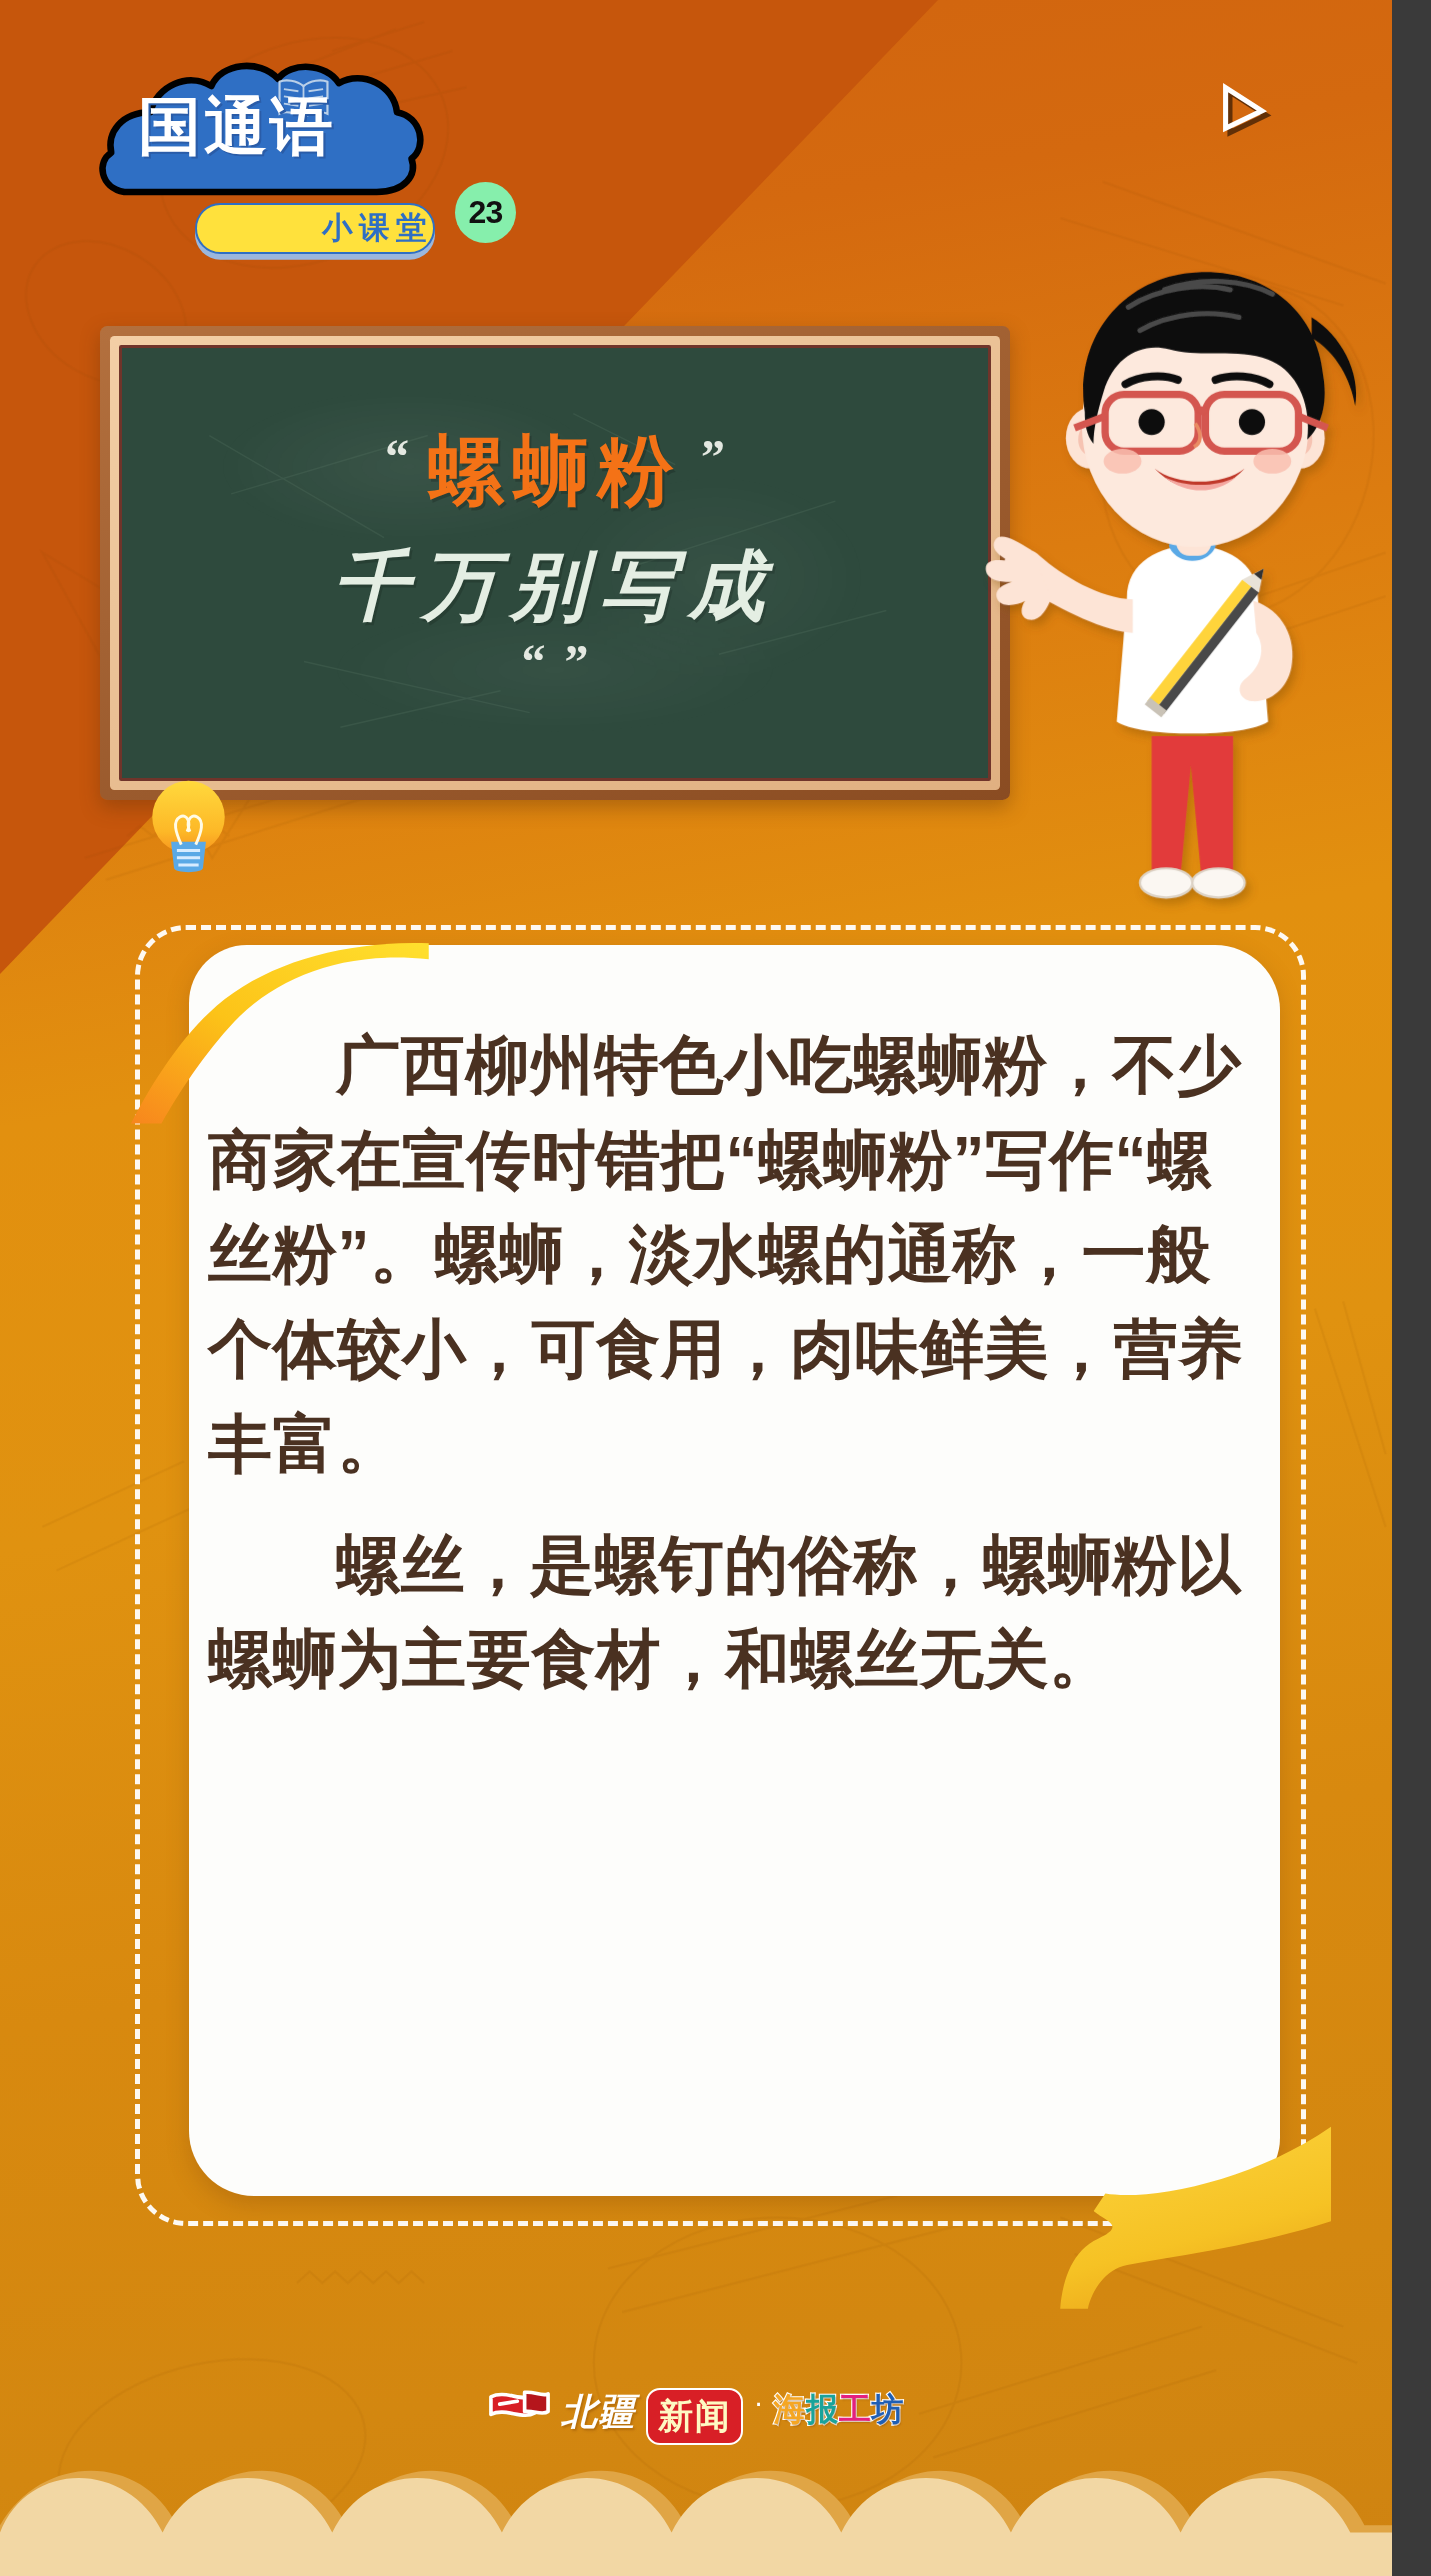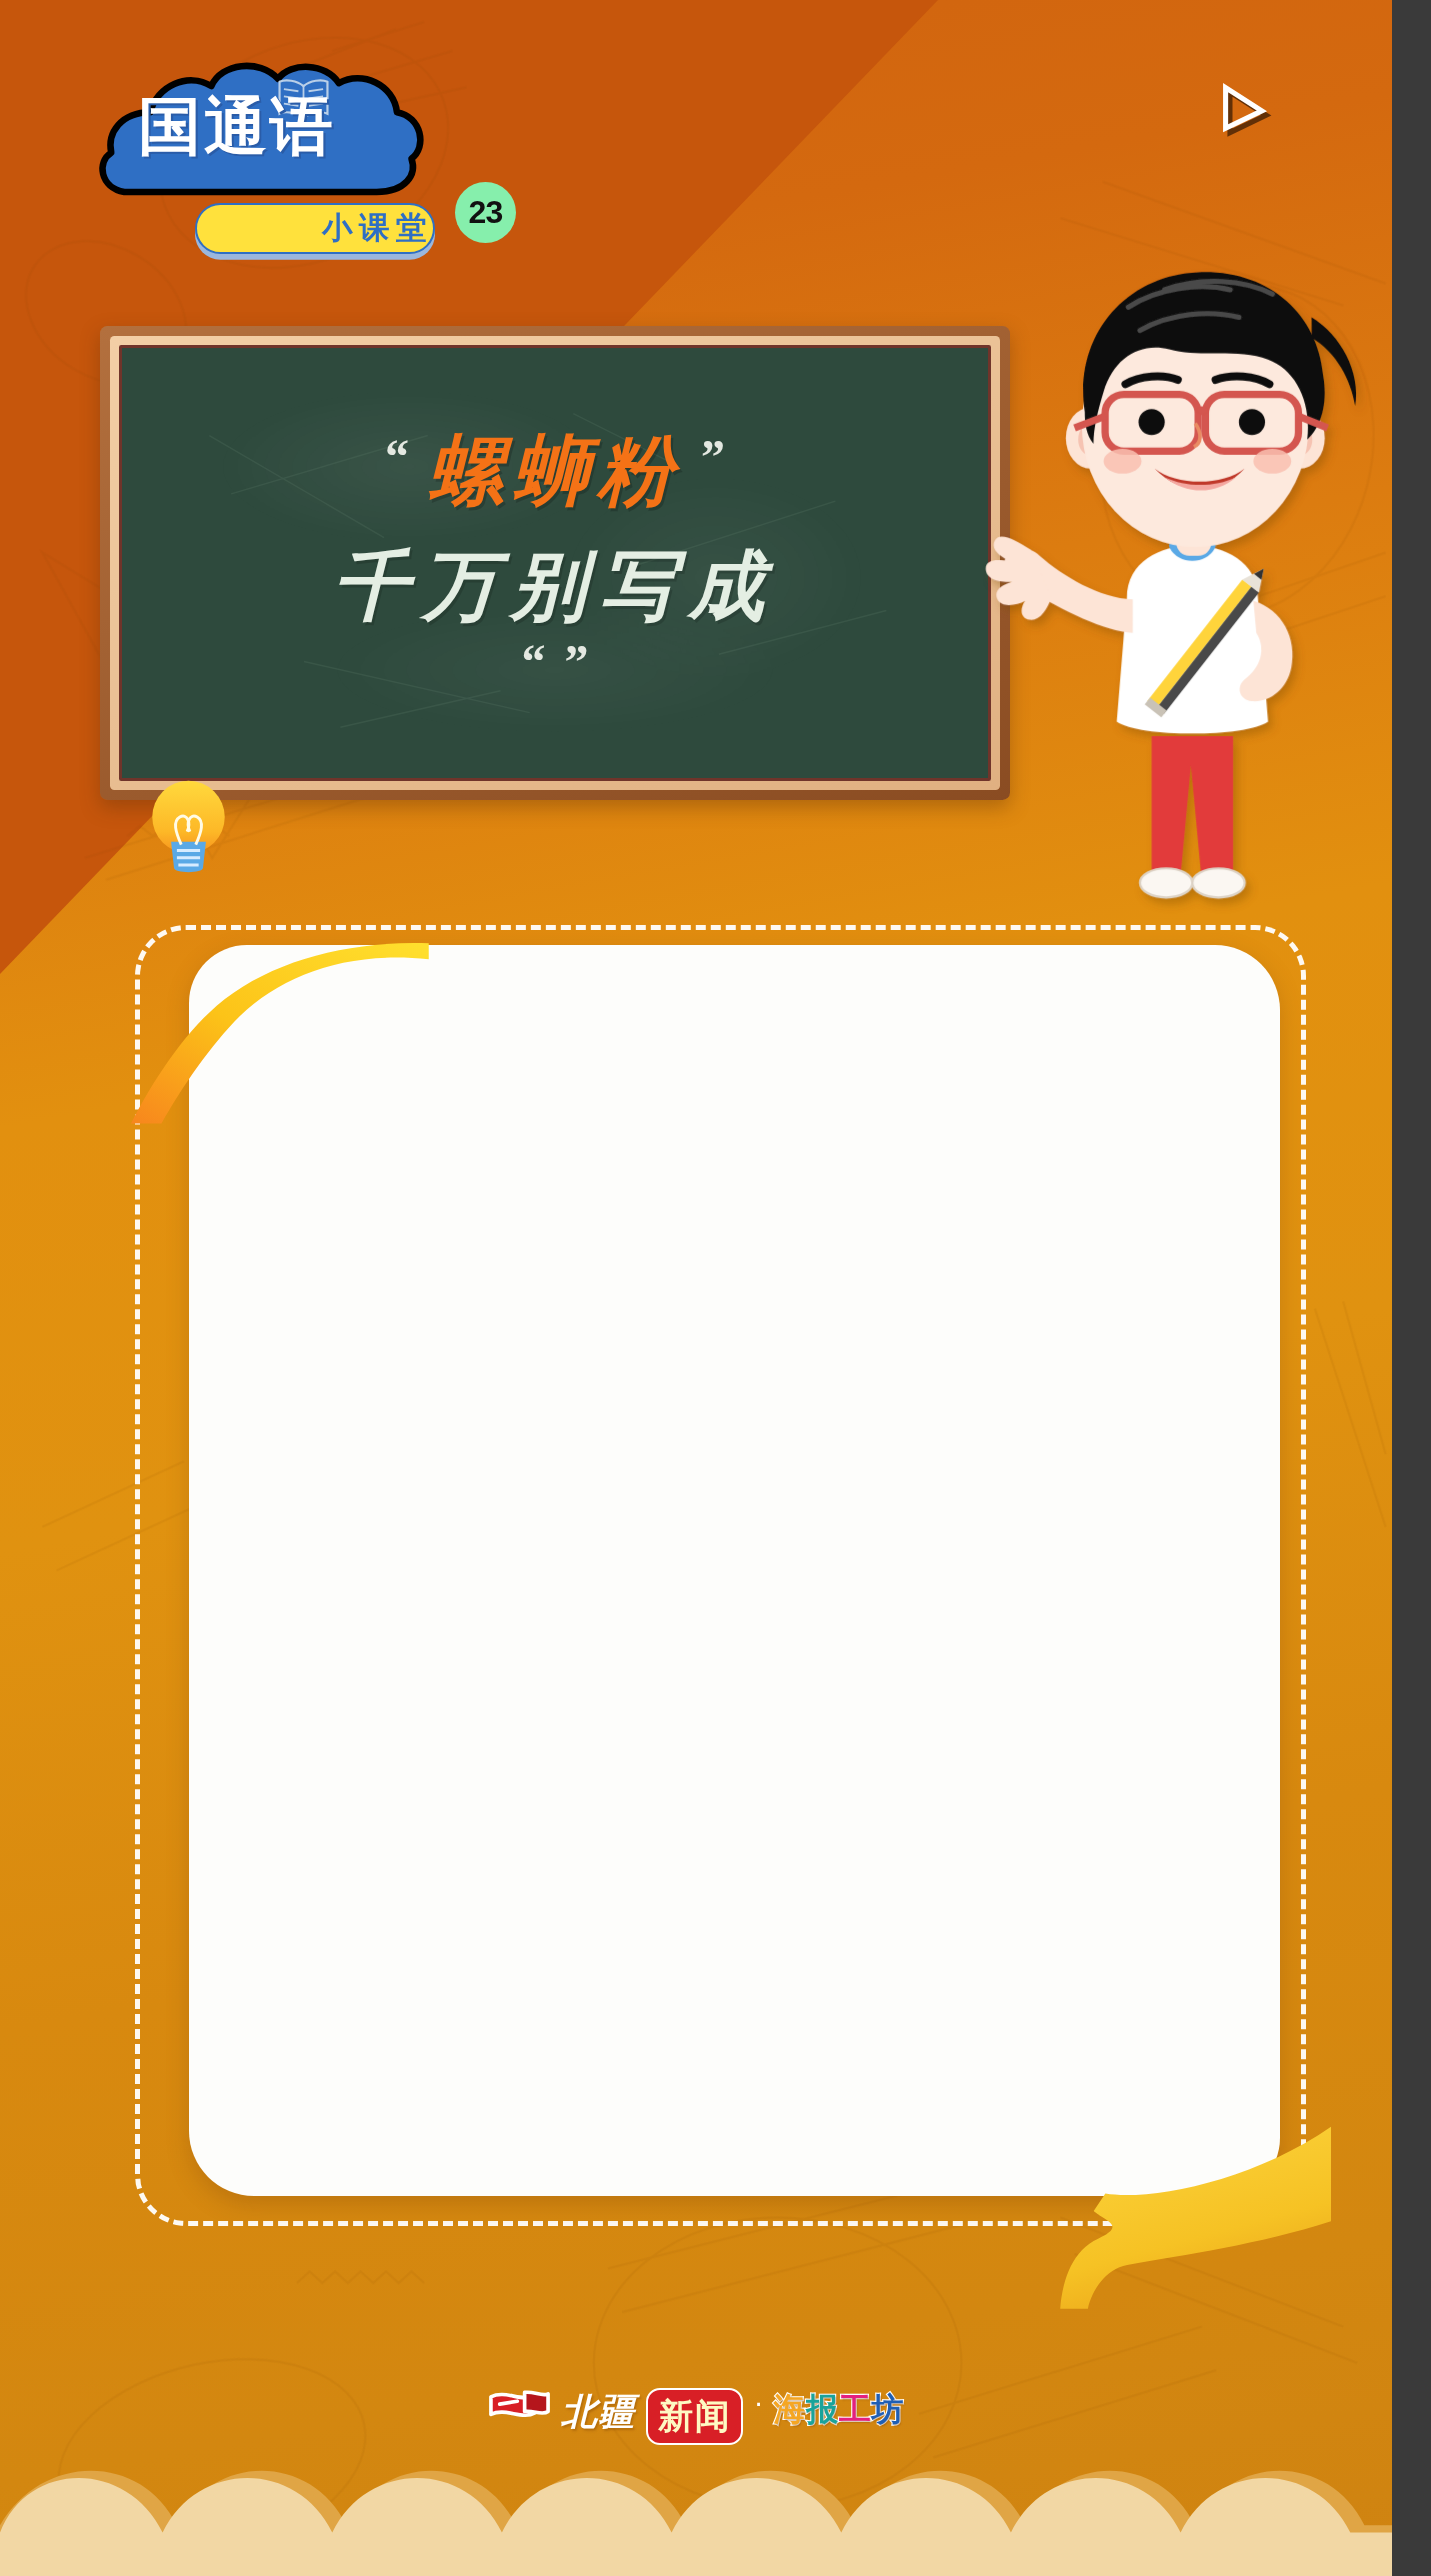--- a/index.html
+++ b/index.html
@@ -111,21 +111,20 @@
   .quote{
     font-size:48px;color:#f3f6ef;font-weight:bold;
     font-family:"Liberation Serif","DejaVu Serif",serif;
     transform:translateY(-16px);
     opacity:.92;
   }
   .bw-orange{
     font-size:76px;font-weight:bold;color:#f47216;
     letter-spacing:8.7px;
     font-family:"Liberation Serif","DejaVu Serif",serif;
-    font-style:italic;
     text-shadow:2.2px 2.9px 0 rgba(0,0,0,.18);
   }
   .bw-white{
     font-size:76px;font-weight:bold;color:#e4eee3;
     letter-spacing:13px;
     font-family:"Liberation Serif","DejaVu Serif",serif;
     font-style:italic;
     text-shadow:2.2px 2.9px 0 rgba(0,0,0,.15);
   }
 
@@ -420,20 +419,24 @@
         <stop offset="0%" stop-color="#fcd53f"></stop>
           <stop offset="70%" stop-color="#f6c224"></stop>
         <stop offset="100%" stop-color="#edab1c"></stop>
       </linearGradient>
     </defs>
     <path d="M430 20 L430 150 C330 182 230 196 150 210
              C120 216 102 244 96 270 L58 270 C62 226 76 190 110 174
              C150 156 120 150 104 136 L120 112 C180 122 320 96 430 20 Z" fill="url(#rg2)"></path>
   </svg>
 
+  <div class="card-body">
+    <p>广西柳州特色小吃螺蛳粉，不少商家在宣传时错把“螺蛳粉”写作“螺丝粉”。螺蛳，淡水螺的通称，一般个体较小，可食用，肉味鲜美，营养丰富。</p>
+    <p class="p2">螺丝，是螺钉的俗称，螺蛳粉以螺蛳为主要食材，和螺丝无关。</p>
+  </div>
 
   <div class="footer">
     <svg class="flag-icon" viewBox="0 0 86 60">
       <path d="M4 12 C24 2 46 20 64 10 L64 34 C46 44 24 26 4 36 Z" fill="#d81f26" stroke="#fff" stroke-width="5" stroke-linejoin="round"></path>
       <path d="M50 6 C62 4 74 12 82 8 L82 32 C74 38 62 30 50 32 Z" fill="#b5161c" stroke="#fff" stroke-width="5" stroke-linejoin="round"></path>
       <path d="M16 22 L40 18" stroke="#fff" stroke-width="5" stroke-linecap="round"></path>
     </svg>
 
     <span class="f-beijiang">北疆</span>
     <span class="f-xinwen">新闻</span>

